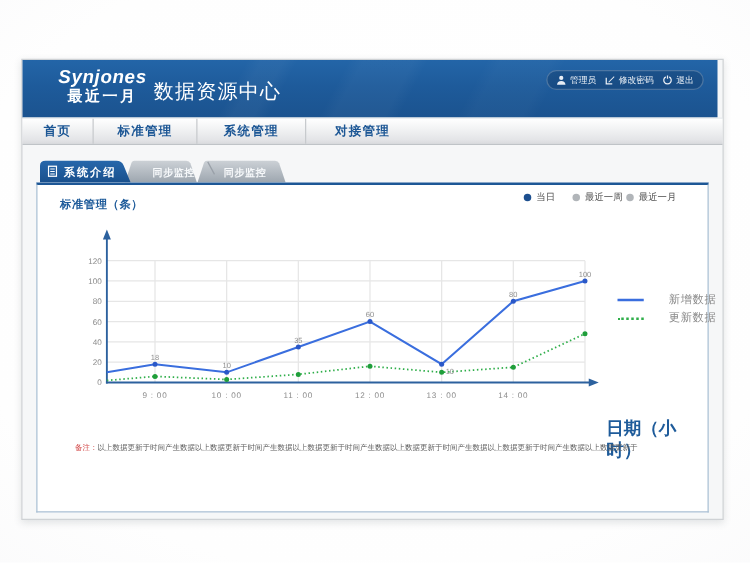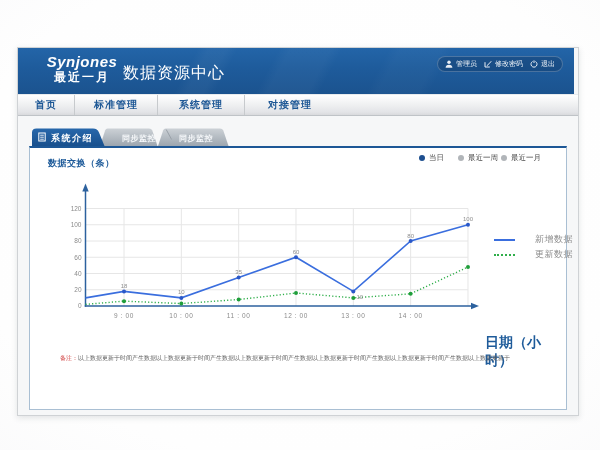--- a/index.html
+++ b/index.html
@@ -149,21 +149,21 @@
     <rect x="0.8" y="1" width="6.4" height="8" fill="none" stroke="#ffffff" stroke-width="1"></rect>
     <line x1="2.2" y1="3.2" x2="5.8" y2="3.2" stroke="#ffffff" stroke-width="0.9"></line>
     <line x1="2.2" y1="5.2" x2="5.8" y2="5.2" stroke="#ffffff" stroke-width="0.9"></line>
     <line x1="2.2" y1="7.2" x2="5.8" y2="7.2" stroke="#ffffff" stroke-width="0.9"></line>
   </svg>
   <span class="tab-label tab-label-1">系统介绍</span>
   <span class="tab-label tab-label-2">同步监控</span>
   <span class="tab-label tab-label-3">同步监控</span>
 
   <div class="panel">
-    <div class="ylabel">数据交换（条）</div>
+    <div class="ylabel">标准管理（条）</div>
     <div id="radio-row">
         <span class="radio-row-item" style="left: 389px;">
           <span class="radio-dot" style="background: rgb(29, 79, 143);"></span>
           <span>当日</span>
         </span>
         <span class="radio-row-item" style="left: 428px;">
           <span class="radio-dot" style="background: rgb(177, 181, 185);"></span>
           <span>最近一周</span>
         </span>
         <span class="radio-row-item" style="left: 471px;">

